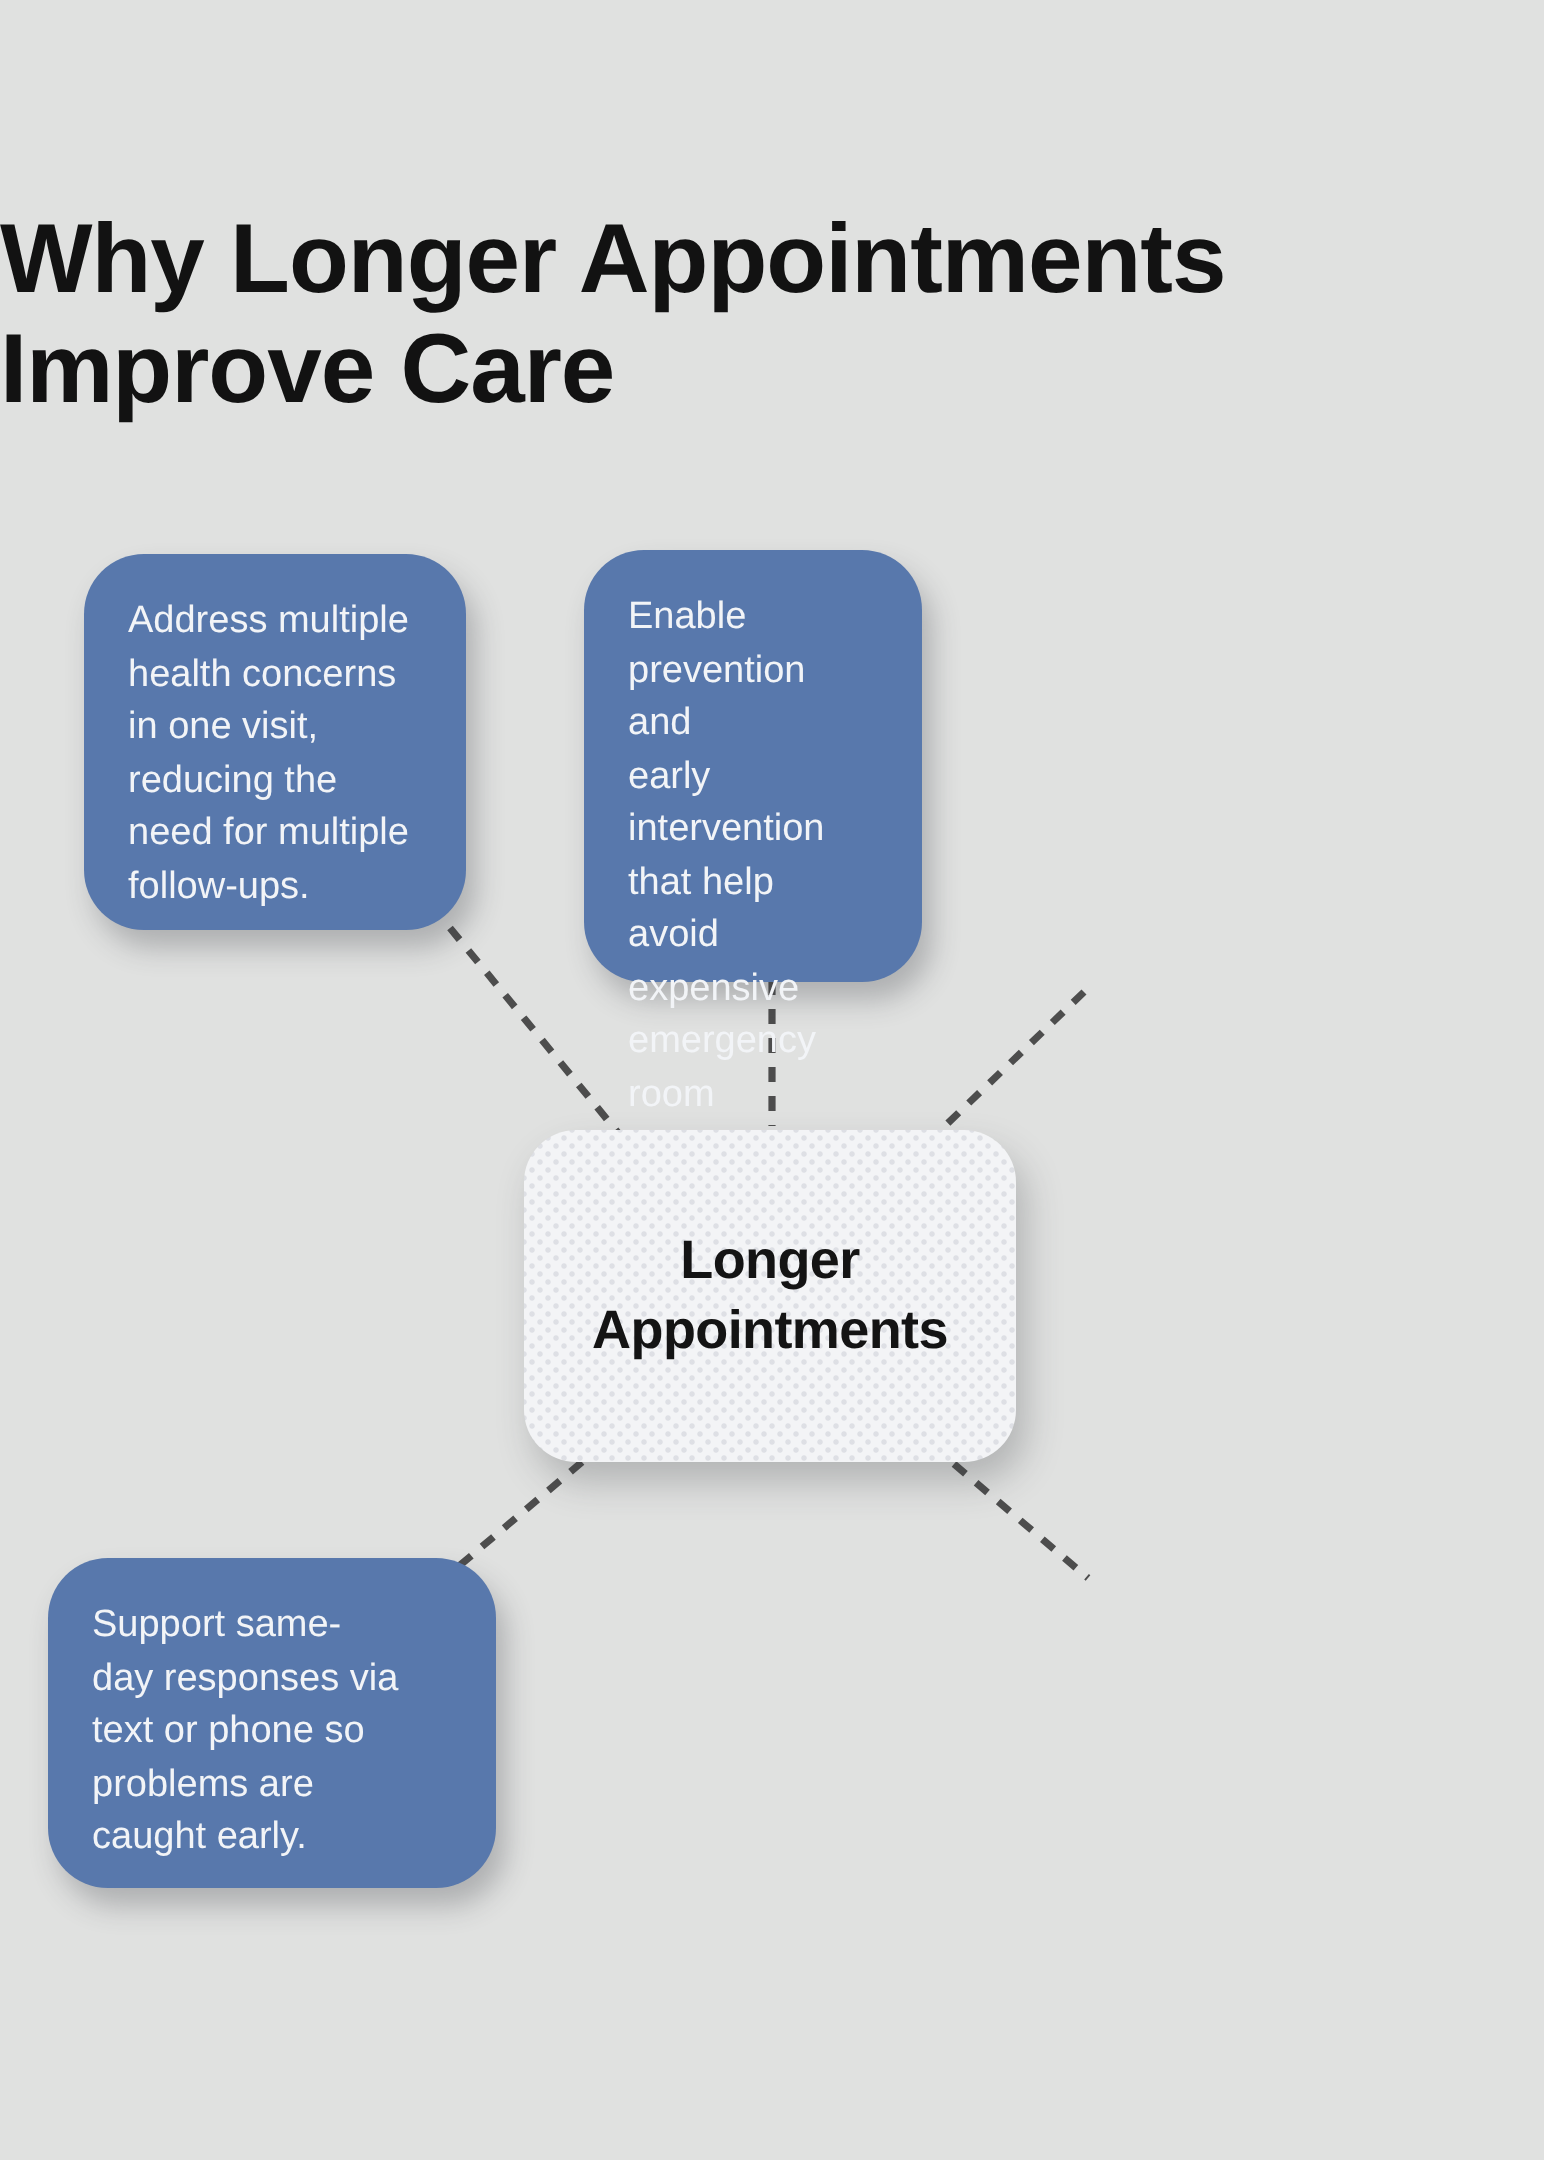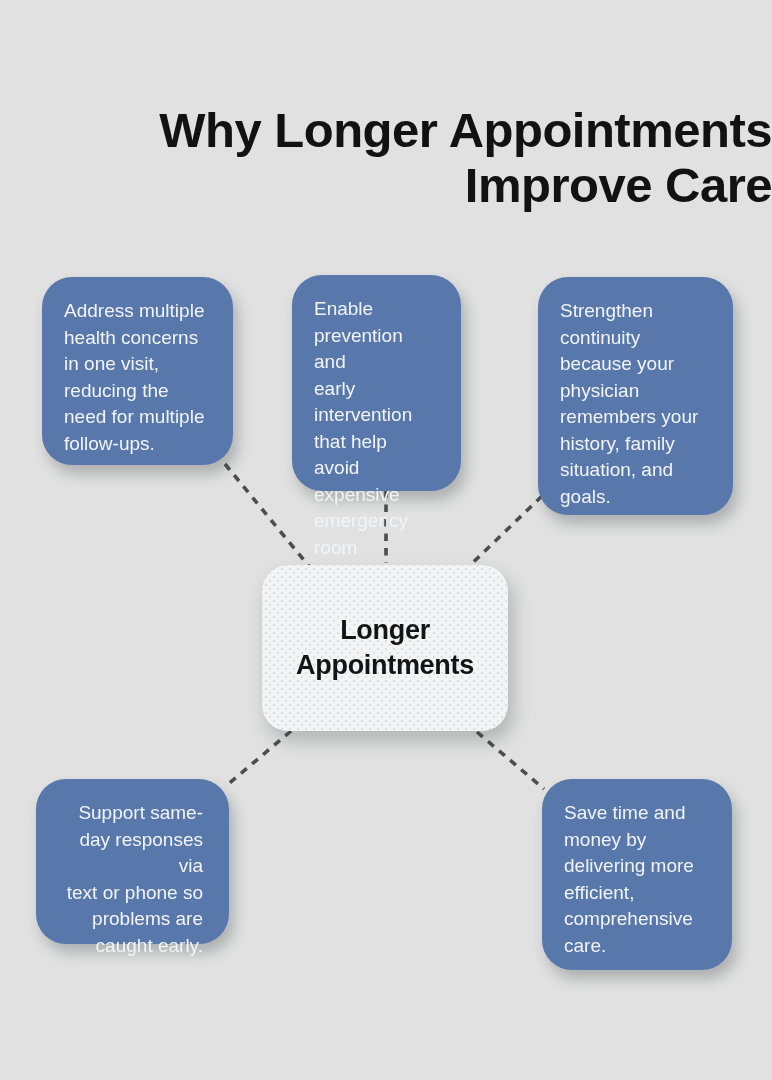--- a/index.html
+++ b/index.html
@@ -16,21 +16,21 @@
   }
   .canvas {
     position: absolute;
     inset: 0;
   }
   .title {
     position: absolute;
     top: 70px;
     left: 0;
     width: 772px;
-    text-align: right;
+    text-align: left;
     font-size: 49px;
     line-height: 55px;
     font-weight: 700;
     letter-spacing: -0.5px;
     color: var(--title-color, #121212);
     white-space: pre-line;
   }
   .connectors {
     position: absolute;
     top: 0;
@@ -52,21 +52,21 @@
     color: var(--node-text-color, #f2f4f7);
     font-size: 19px;
     line-height: 26.5px;
     padding: 21px 26px 0 22px;
     box-sizing: border-box;
     white-space: pre-line;
   }
   .node-top-left     { left: 42px;  top: 277px; width: 191px; height: 188px; }
   .node-top-middle   { left: 292px; top: 275px; width: 169px; height: 216px; }
   .node-top-right    { left: 538px; top: 277px; width: 195px; height: 238px; }
-  .node-bottom-left  { left: 36px;  top: 779px; width: 193px; height: 165px; text-align: right; }
+  .node-bottom-left  { left: 24px;  top: 779px; width: 224px; height: 165px; }
   .node-bottom-right { left: 542px; top: 779px; width: 190px; height: 191px; }
   .center-node {
     position: absolute;
     left: 262px;
     top: 565px;
     width: 246px;
     height: 166px;
     border-radius: 26px;
     background-color: var(--center-bg, #f3f4f6);
     background-image:
@@ -113,40 +113,26 @@
 follow-ups.</div>
 
   <div class="node node-top-middle">Enable
 prevention and
 early intervention
 that help avoid
 expensive
 emergency room
 trips.</div>
 
-  <div class="node node-top-right">Strengthen
-continuity
-because your
-physician
-remembers your
-history, family
-situation, and
-goals.</div>
 
   <div class="center-node">
     <div class="center-label">Longer
 Appointments</div>
   </div>
 
   <div class="node node-bottom-left">Support same-
 day responses via
 text or phone so
 problems are
 caught early.</div>
 
-  <div class="node node-bottom-right">Save time and
-money by
-delivering more
-efficient,
-comprehensive
-care.</div>
 
 </div>
 
 </body></html>

